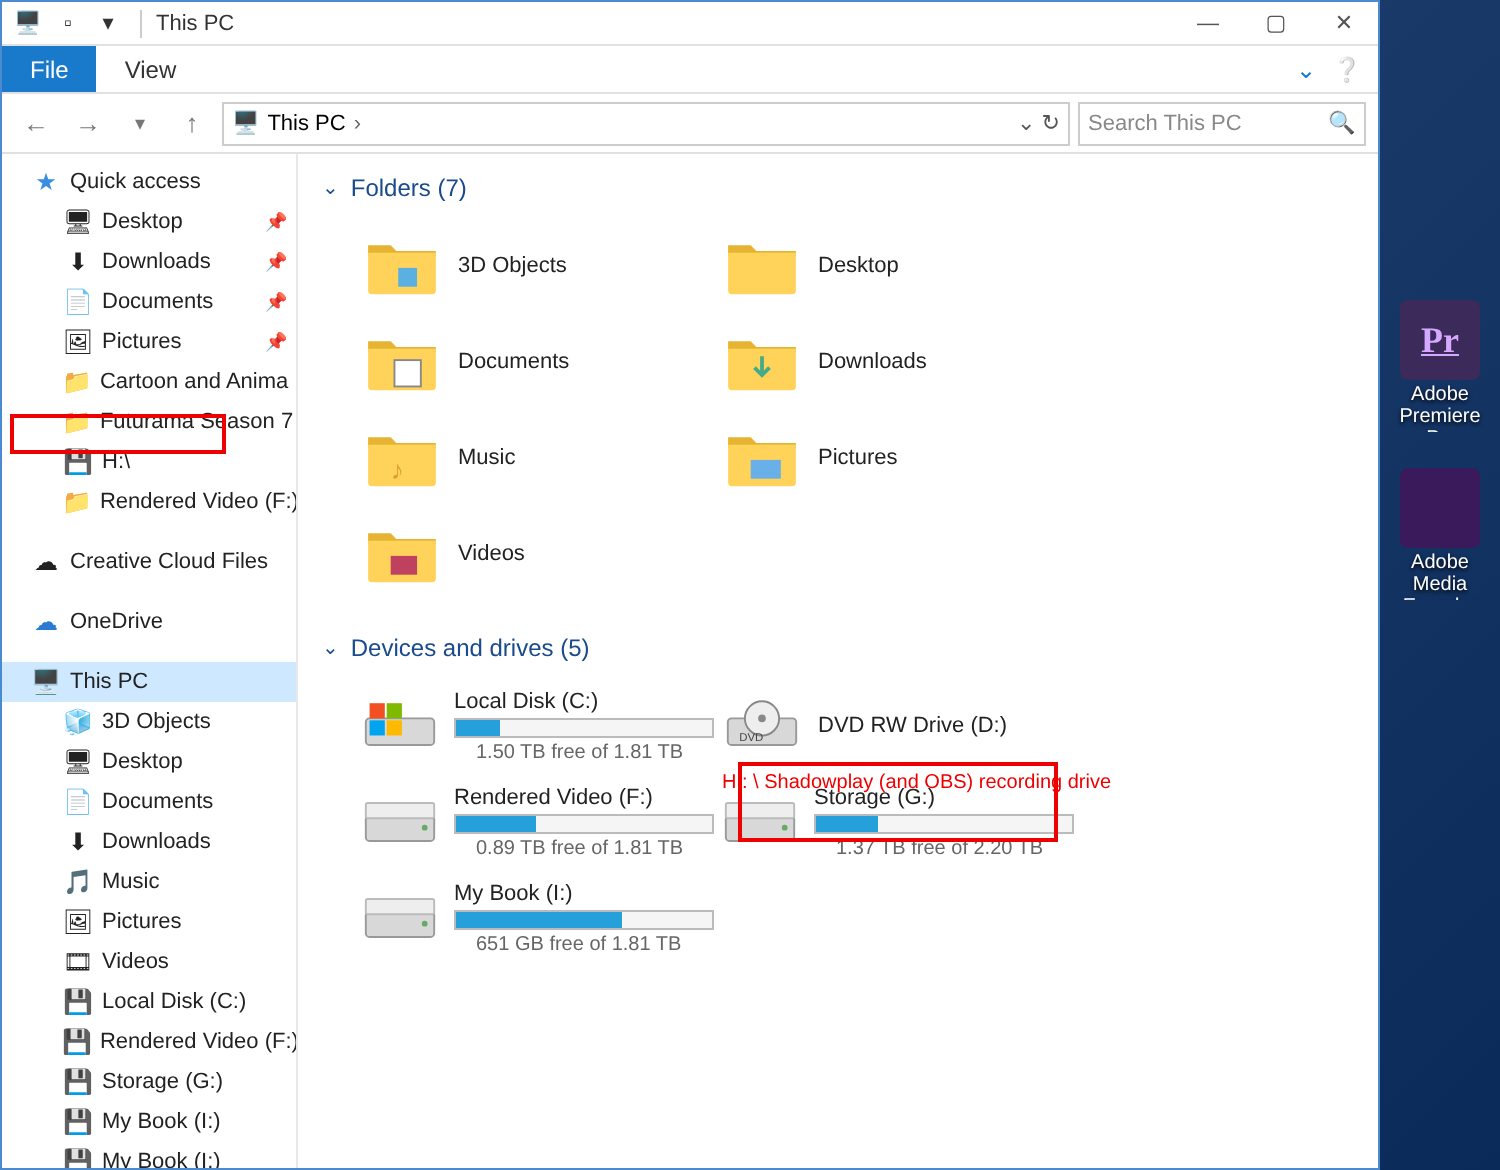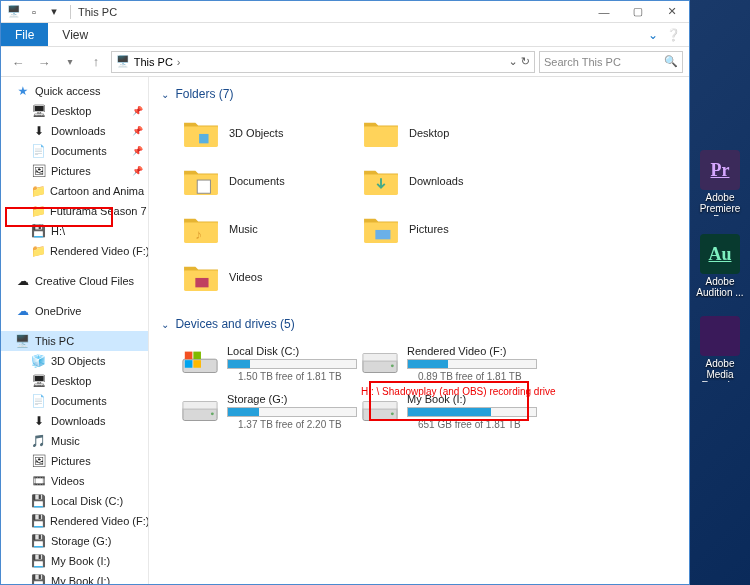--- a/index.html
+++ b/index.html
@@ -319,20 +319,33 @@
               <div class="bar">
                 <div class="fill" style="width:17%"></div>
               </div>
               <div class="sub">1.50 TB free of 1.81 TB</div>
             </div>
           </div>
           <div class="tile">
             <div class="ficon">
               <svg class="drive-icon" viewBox="0 0 40 28">
                 <rect x="2" y="10" width="36" height="14" rx="2" fill="#d8d8d8" stroke="#999"></rect>
+                <circle cx="20" cy="10" r="9" fill="#eee" stroke="#888"></circle>
+                <circle cx="20" cy="10" r="2" fill="#888"></circle>
+                <text x="8" y="22" font-size="6" fill="#444">DVD</text>
+              </svg>
+            </div>
+            <div class="tile-txt">
+              <div class="name">DVD RW Drive (D:)</div>
+            </div>
+          </div>
+          <div class="tile">
+            <div class="ficon">
+              <svg class="drive-icon" viewBox="0 0 40 28">
+                <rect x="2" y="10" width="36" height="14" rx="2" fill="#d8d8d8" stroke="#999"></rect>
                 <rect x="2" y="4" width="36" height="8" rx="1" fill="#eee" stroke="#bbb"></rect>
                 <circle cx="33" cy="17" r="1.5" fill="#6a6"></circle>
               </svg>
             </div>
             <div class="tile-txt">
               <div class="name">Rendered Video (F:)</div>
               <div class="bar">
                 <div class="fill" style="width:31%"></div>
               </div>
               <div class="sub">0.89 TB free of 1.81 TB</div>
@@ -378,20 +391,16 @@
   <div class="annot-box2"></div>
   <div class="annot-txt">H : \ Shadowplay (and OBS) recording drive</div>
 </div>
 
 <div class="desktop-icons" id="desktop-icons">
     <div class="dicon">
       <div class="sq" style="background:#3b2a5a;color:#d6a8ff">Pr</div>
       <div class="lbl">Adobe Premiere P...</div>
     </div>
     <div class="dicon">
-      <div class="sq" style="background:#083a2f;color:#7ef0c0">Au</div>
-      <div class="lbl">Adobe Audition ...</div>
-    </div>
-    <div class="dicon">
       <div class="sq" style="background:#3a1a5a;color:#b080ff"></div>
       <div class="lbl">Adobe Media Encoder CC...</div>
     </div>
   </div>
 
 </body></html>

